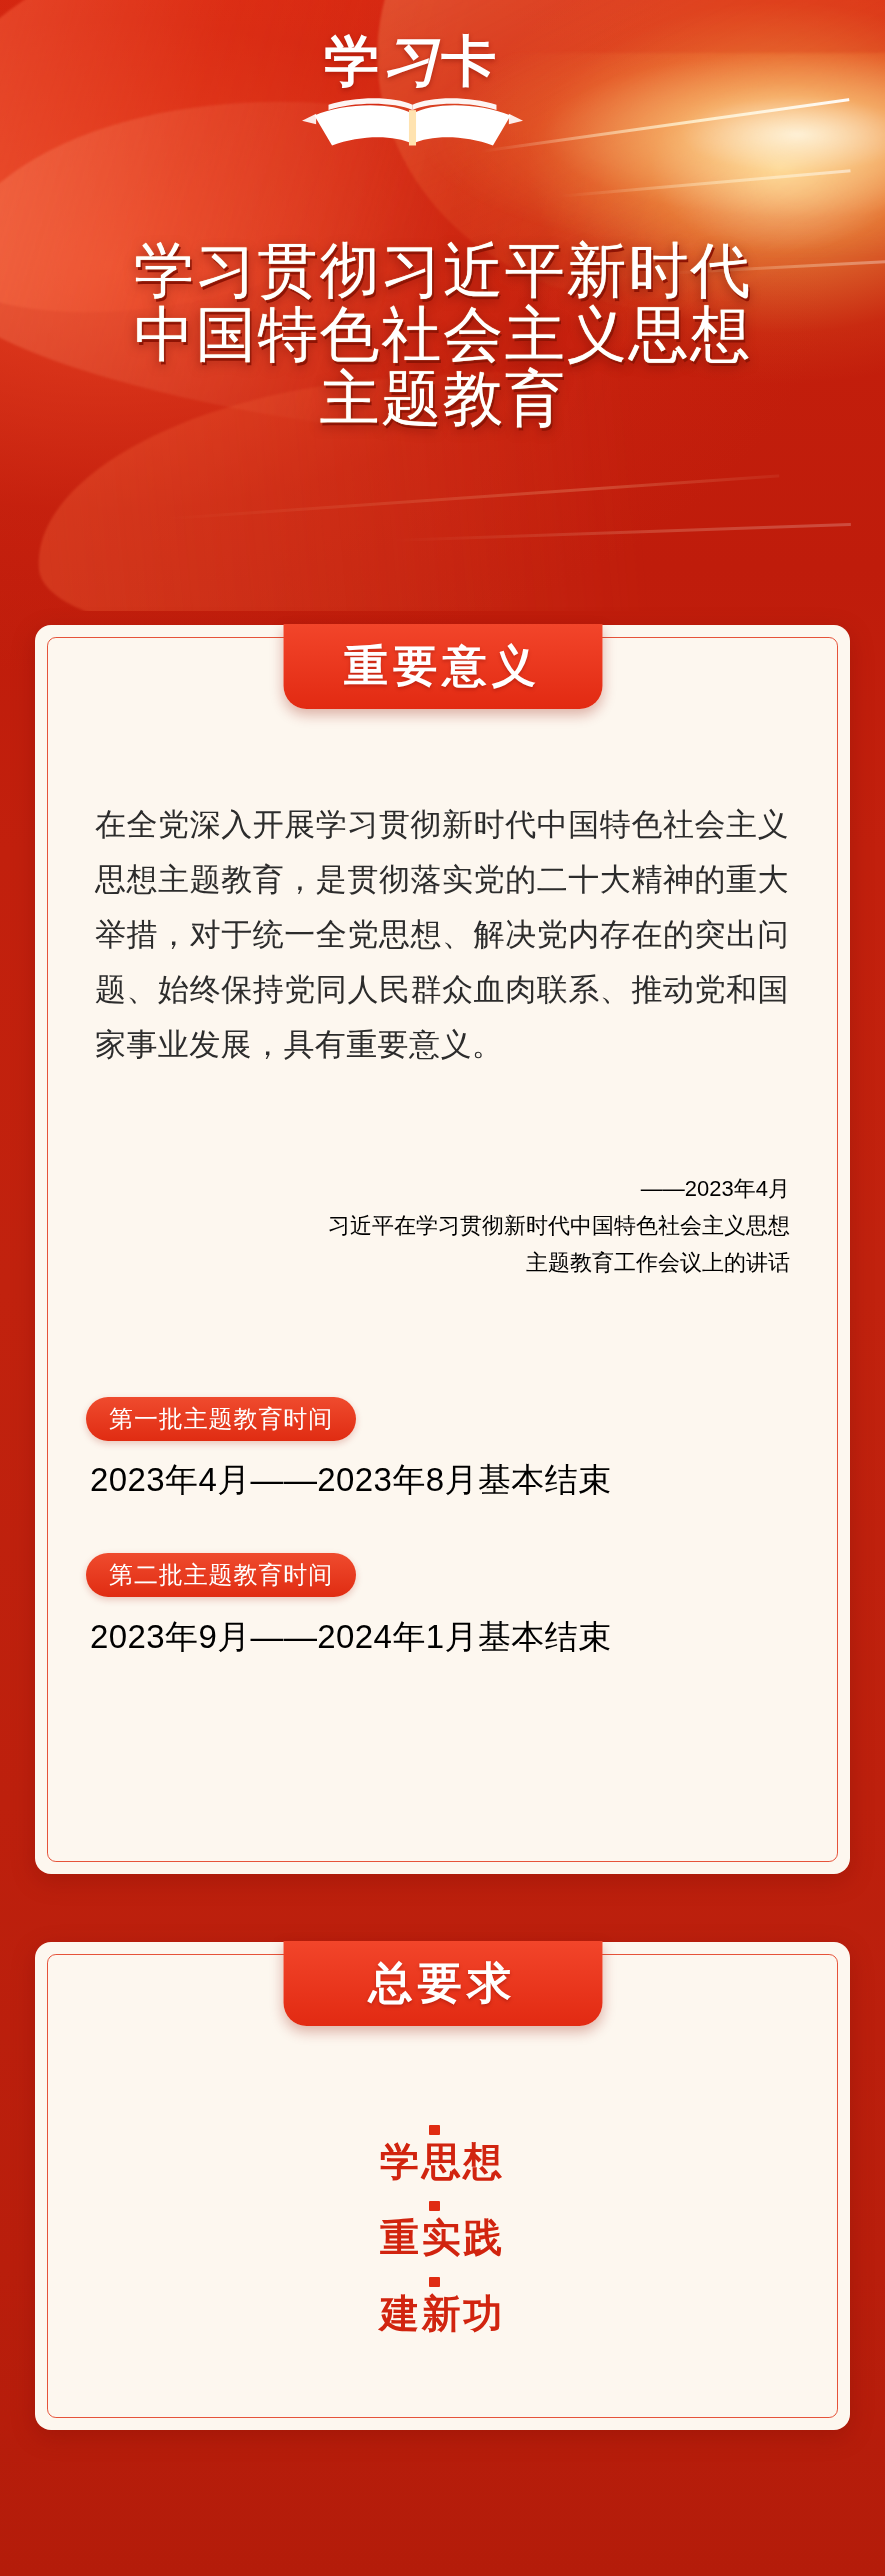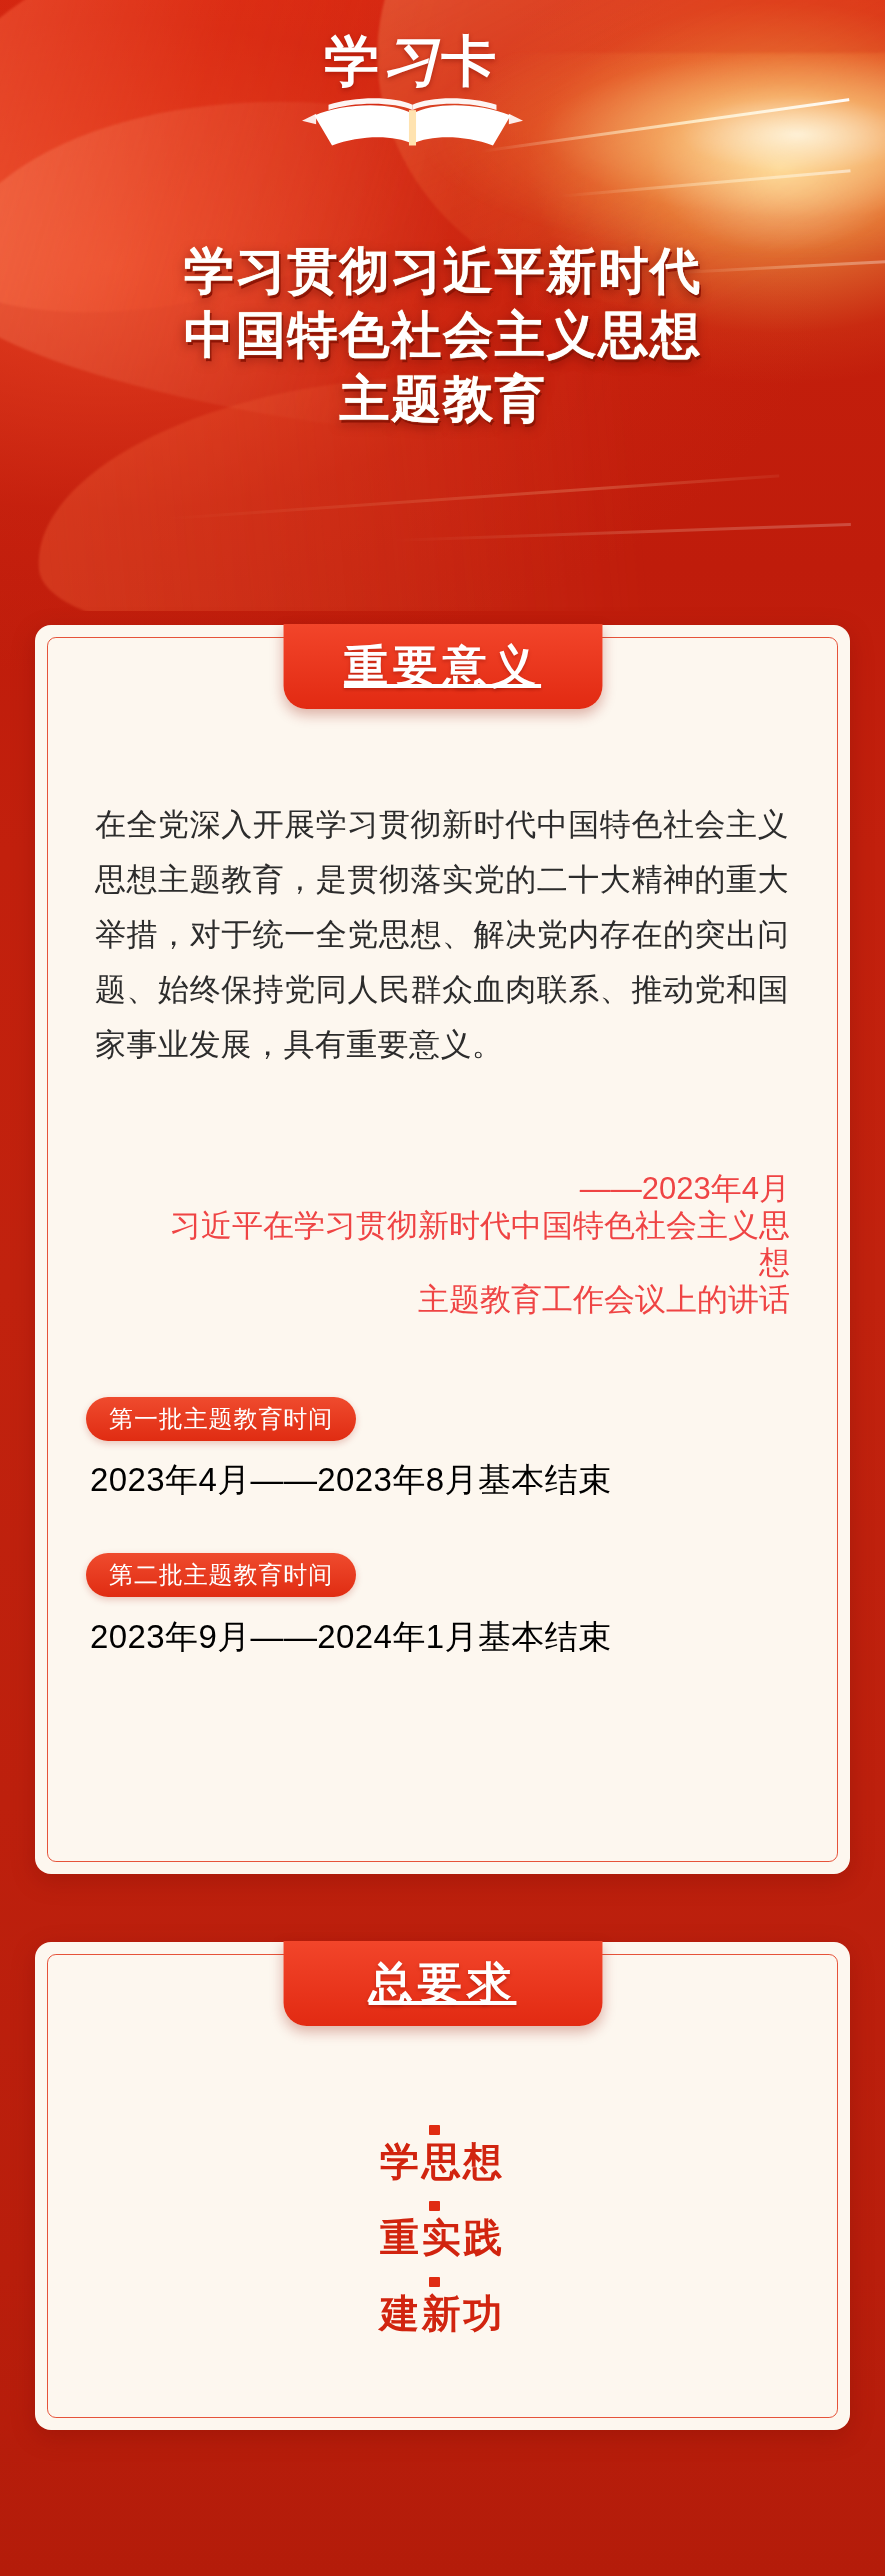--- a/index.html
+++ b/index.html
@@ -88,22 +88,22 @@
   .logo-book { position: relative; width: 221px; height: 57px; margin: 5.3px auto 0; }
   .logo-book svg { display: block; }
 
   
   .main-title {
     position: absolute; left: 0; top: 239px; width: 886px;
     text-align: center; z-index: 5;
   }
   .main-title .line {
     font-family: "Liberation Serif", "DejaVu Serif", serif;
-    font-weight: bold;
-    font-size: 50px;
+    font-weight: normal;
+    font-size: 60px;
     line-height: 64px;
     letter-spacing: 1.8px;
     color: #ffffff;
     text-shadow:
       0 0 0.9px #ffe9b0,
       1.8px 2.7px 0 #8e1405,
       0 3.5px 10.6px rgba(90,8,0,0.55);
   }
 
   
@@ -125,35 +125,34 @@
     background: linear-gradient(180deg, #f2452a 0%, #e22a12 100%);
     border-radius: 0 0 23px 23px;
     display: flex; align-items: center; justify-content: center;
     box-shadow: 0 5.3px 12.4px rgba(150,20,0,0.30);
   }
   .card-badge .txt {
     font-family: "Liberation Serif", "DejaVu Serif", serif;
     font-weight: bold; font-size: 44px; color: #fff;
     letter-spacing: 5.3px;
     text-shadow: 0 1.8px 3.5px rgba(120,10,0,0.35);
-    text-decoration: underline;
   }
 
   
   #card-important { top: 625px; height: 1249px; }
   .body-text {
     position: absolute; left: 60px; top: 172px; width: 694px;
     font-size: 31px; line-height: 55px; color: #2c2c2c;
     letter-spacing: 0.4px;
     text-align: justify;
   }
   .quote-source {
     position: absolute; right: 60px; top: 545px; width: 620px;
     text-align: right;
-    font-size: 31px; line-height: 37px; color: #ef4444;
+    font-size: 22px; line-height: 37px; color: #000000;
   }
   .pill {
     position: absolute; left: 51px;
     height: 44px; padding: 0 23px;
     background: linear-gradient(180deg, #ef4b2e 0%, #e02c12 100%);
     border-radius: 22px;
     display: flex; align-items: center;
     box-shadow: 0 2.7px 7px rgba(160,25,0,0.22);
   }
   .pill .ptxt { font-size: 24px; color: #fff; letter-spacing: 0.9px; }

